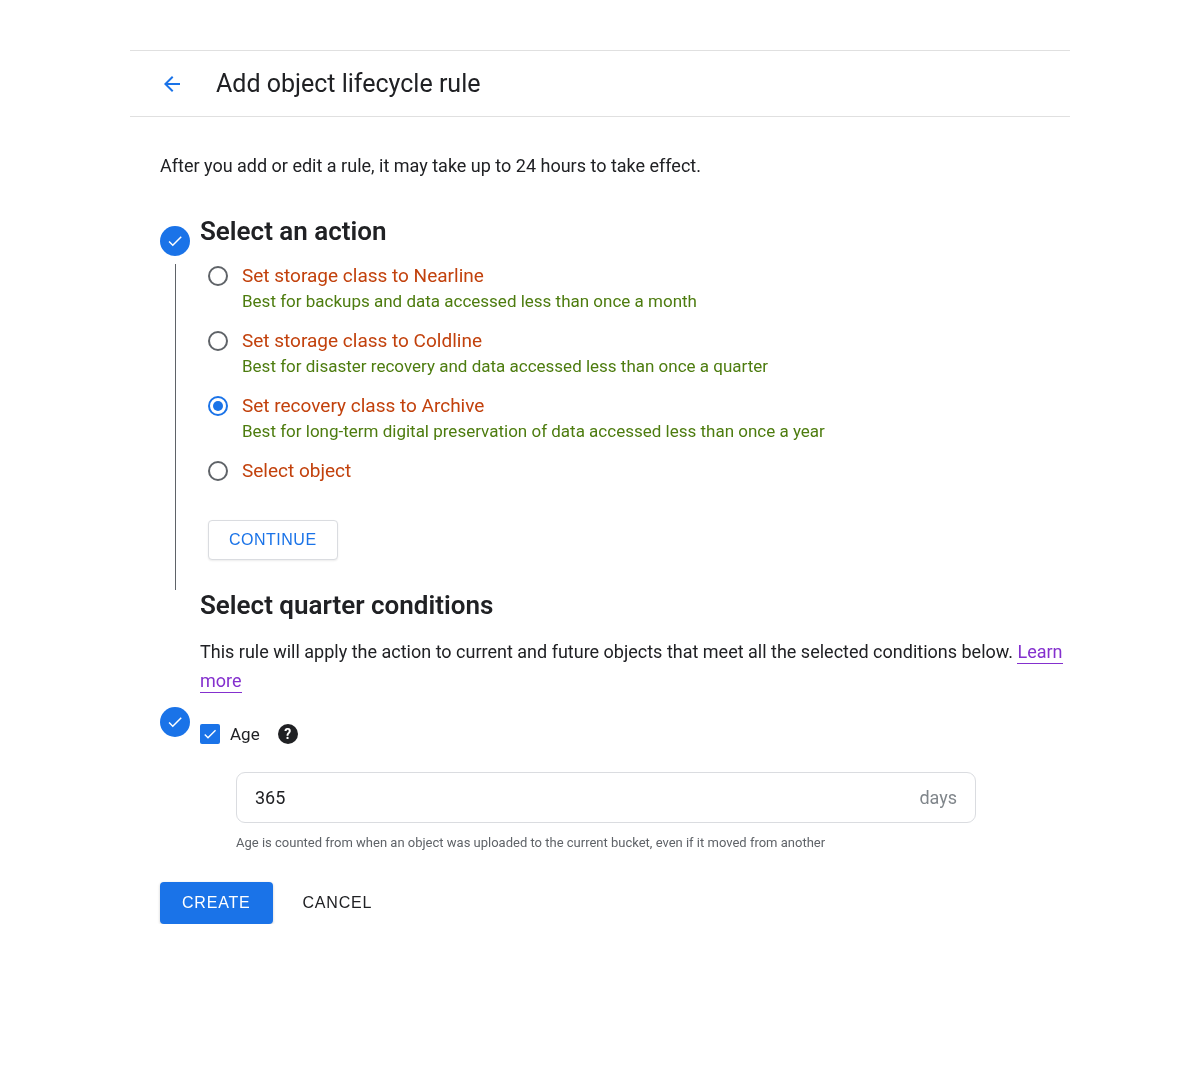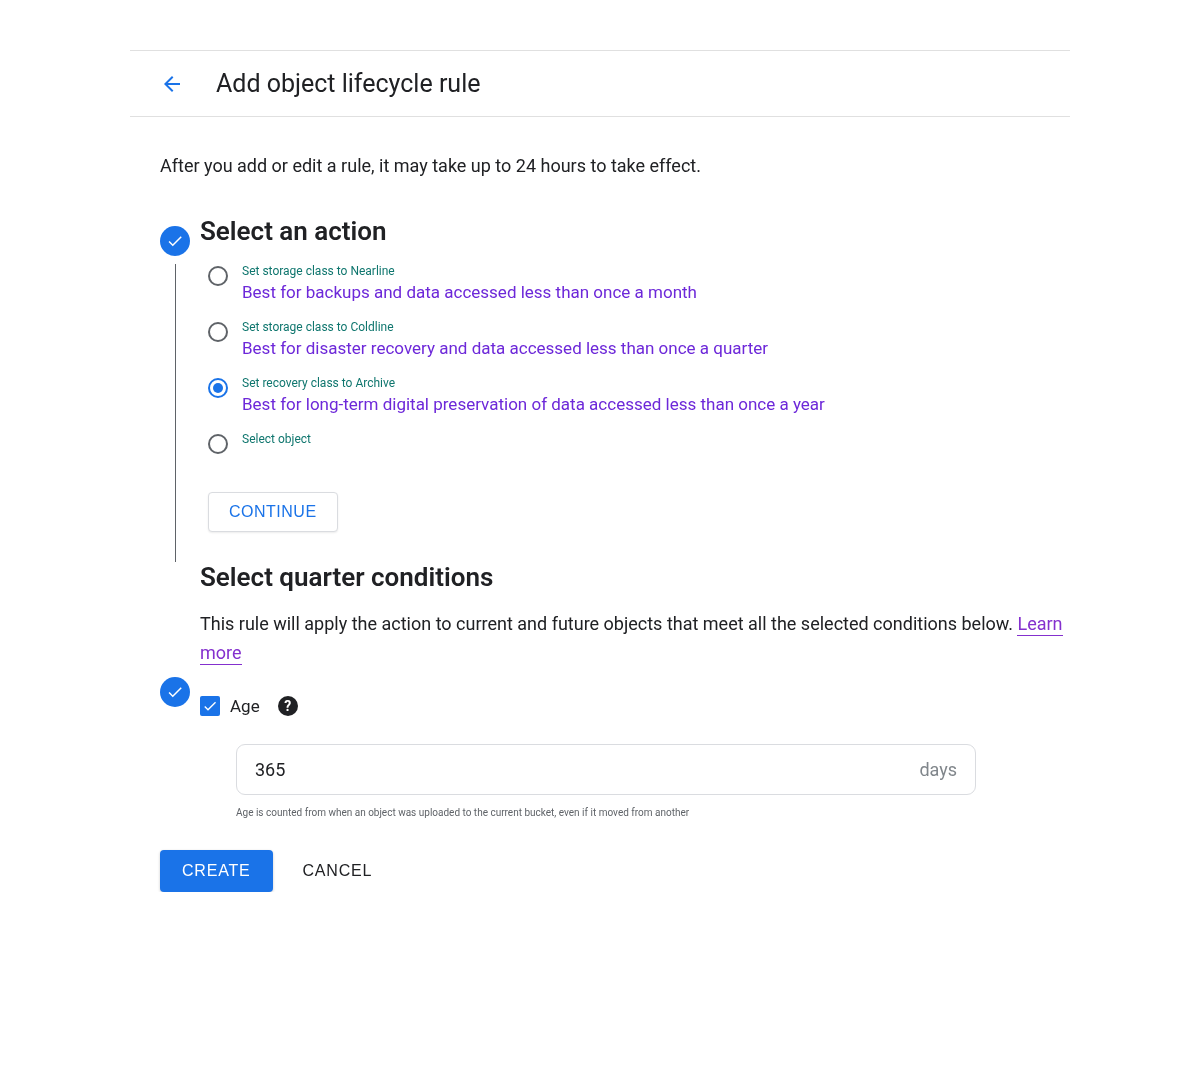--- a/index.html
+++ b/index.html
@@ -123,26 +123,26 @@
       left: 3px;
       width: 10px;
       height: 10px;
       background: #1a73e8;
       border-radius: 50%;
     }
     .radio-text {
       flex: 1;
     }
     .radio-label {
-      font-size: 12px;
-      color: #0f766e;
+      font-size: 19px;
+      color: #c2410c;
     }
     .radio-desc {
       font-size: 17px;
-      color: #6d28d9;
+      color: #4d7c0f;
       margin-top: 4px;
     }
     .continue-btn {
       display: inline-block;
       padding: 10px 20px;
       border: 1px solid #dadce0;
       border-radius: 4px;
       font-size: 16px;
       font-weight: 400;
       color: #1a73e8;
@@ -222,21 +222,21 @@
       font-size: 18px;
       flex: 1;
       color: #202124;
       font-family: inherit;
     }
     .input-suffix {
       font-size: 18px;
       color: #80868b;
     }
     .input-help {
-      font-size: 10px;
+      font-size: 13px;
       color: #5f6368;
       margin-top: 10px;
       max-width: 700px;
       line-height: 1.5;
     }
     .button-row {
       display: flex;
       gap: 30px;
       margin: 30px 0 0 30px;
       align-items: center;

